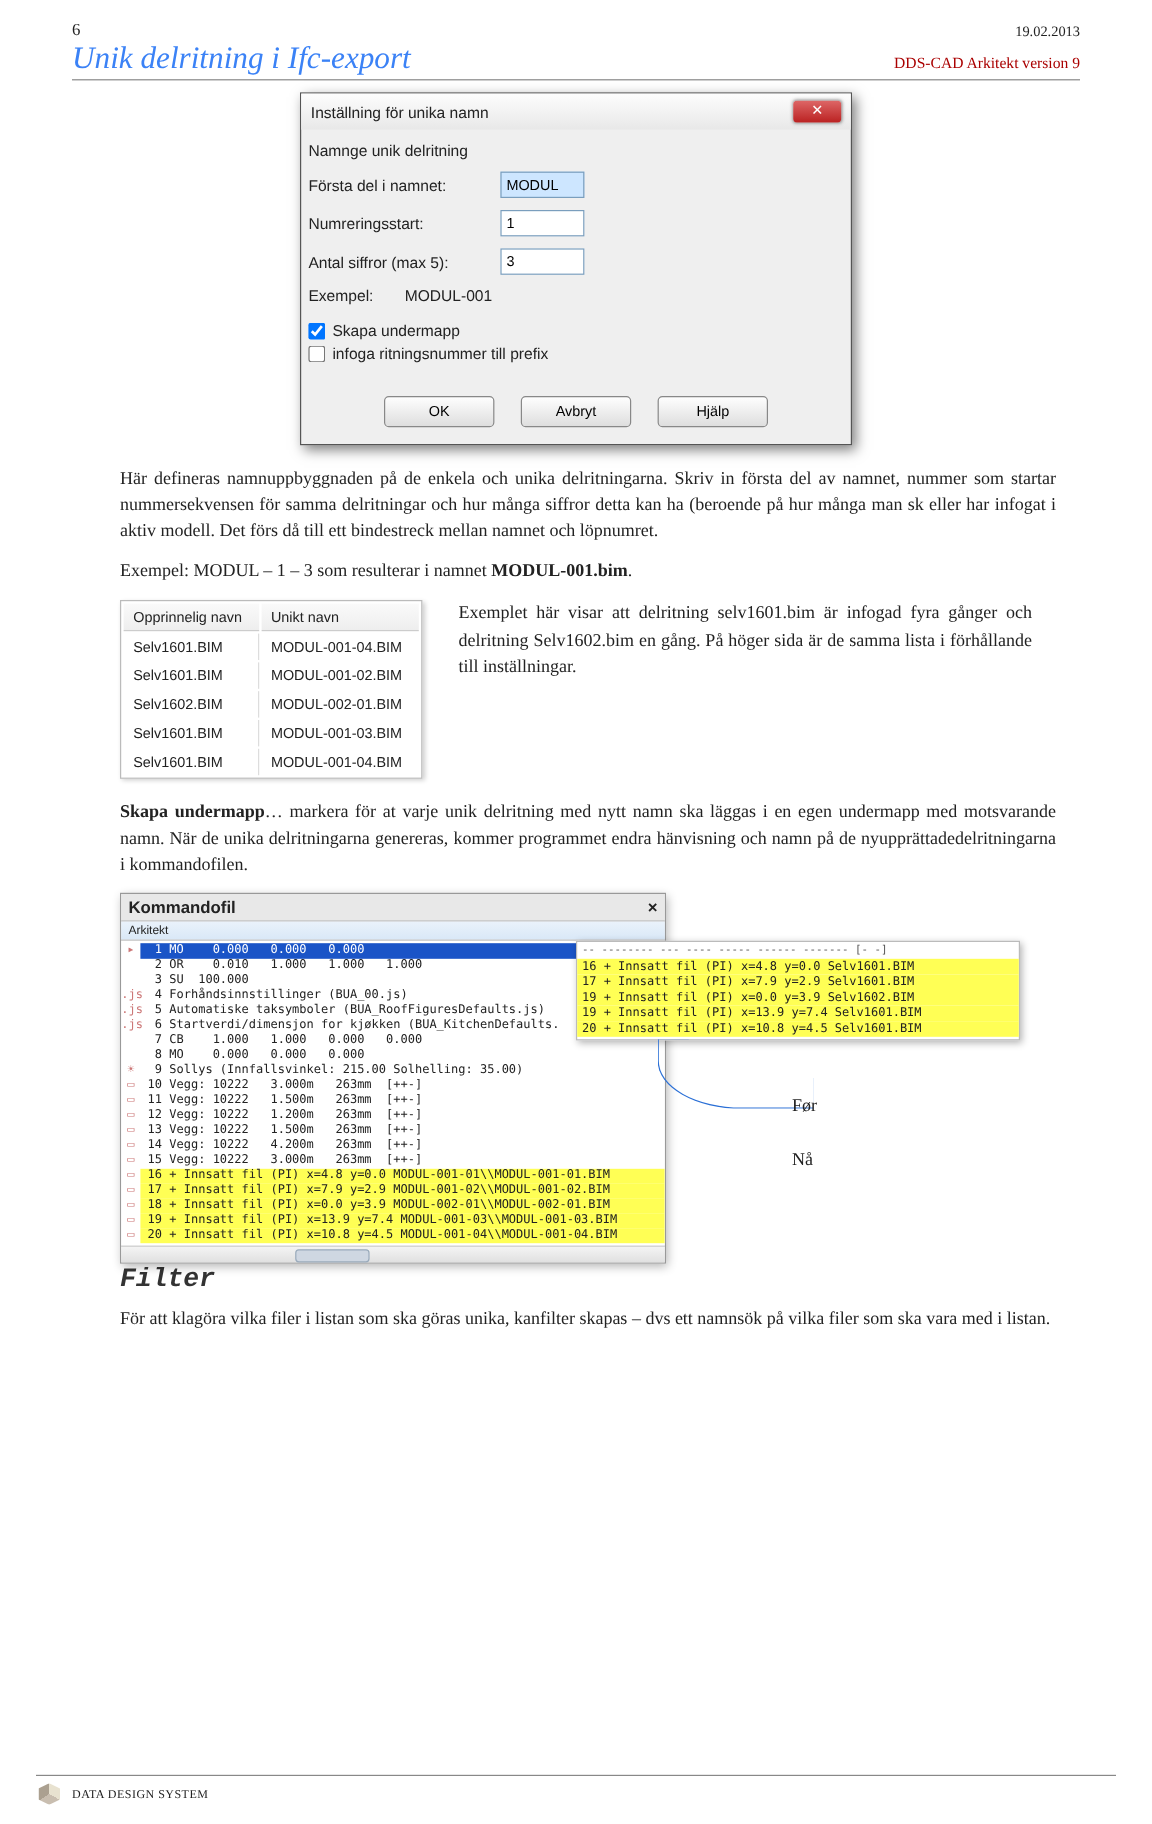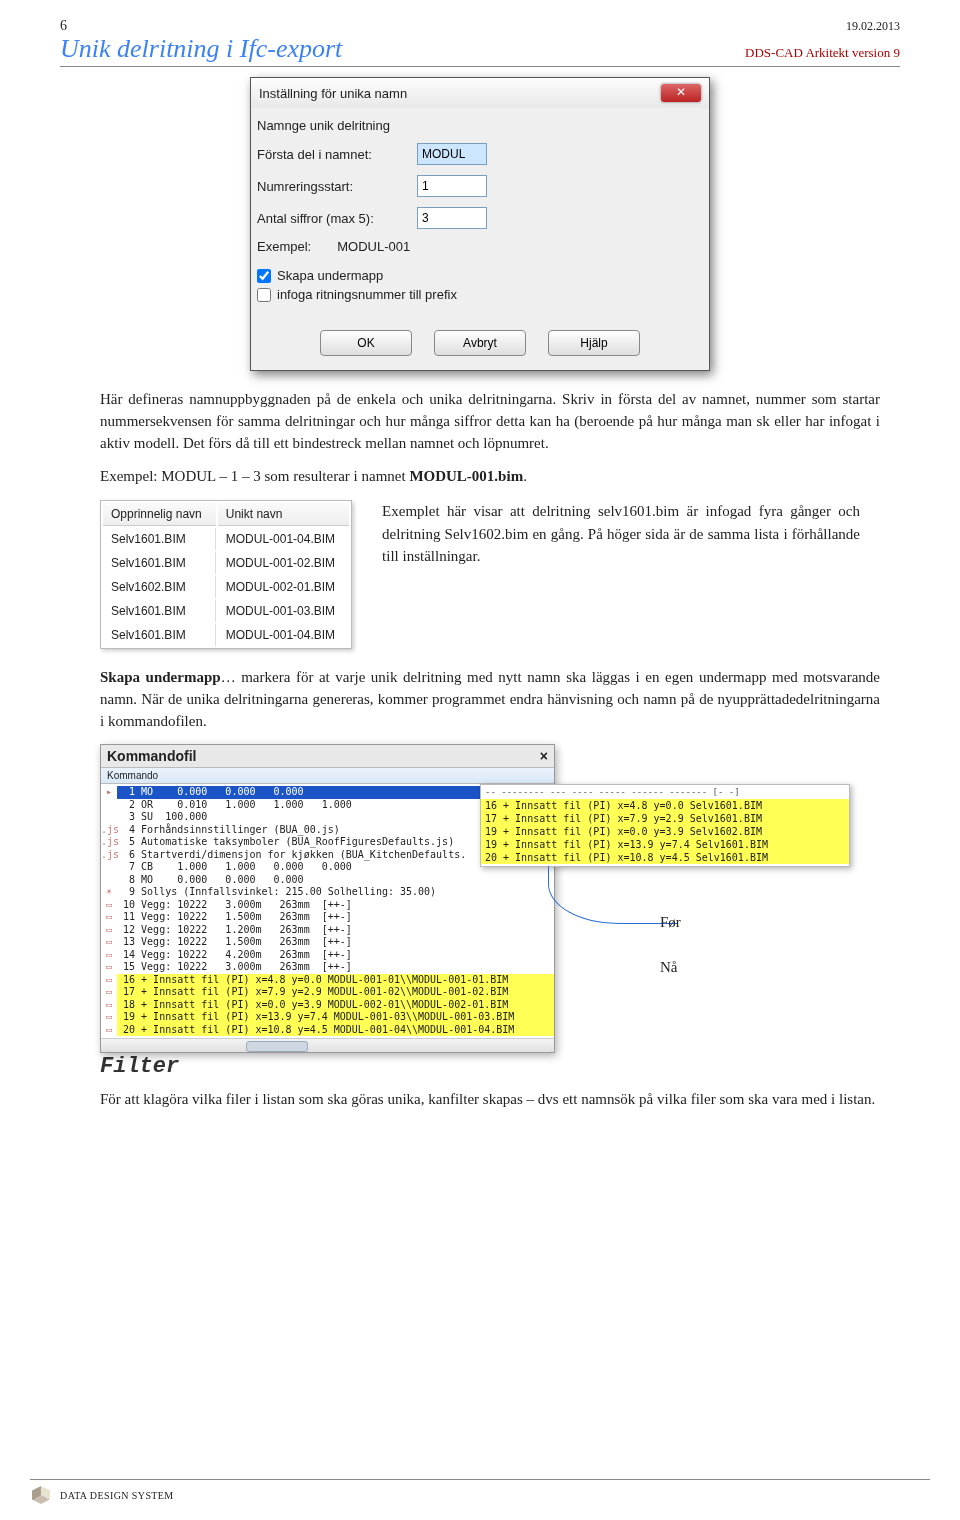--- a/index.html
+++ b/index.html
@@ -229,21 +229,21 @@
 <p class="para">
   <strong>Skapa undermapp</strong><span>… markera  för at varje unik delritning med nytt namn ska läggas i en egen undermapp med motsvarande namn. När de unika delritningarna genereras, kommer programmet  endra hänvisning och namn på de nyupprättadedelritningarna i kommandofilen.</span>
 </p>
 
 <div class="kf-wrap">
   <div class="kf">
     <div class="kf-title">
       <span>Kommandofil</span>
       <span>×</span>
     </div>
-    <div class="kf-sub">Kommando</div>
+    <div class="kf-sub">Arkitekt</div>
     <div class="kf-body" id="kf-lines"><div class="kf-row"><span class="kf-ico">▸</span><span class="kf-line selblue">  1 MO    0.000   0.000   0.000</span></div><div class="kf-row"><span class="kf-ico"></span><span class="kf-line ">  2 OR    0.010   1.000   1.000   1.000</span></div><div class="kf-row"><span class="kf-ico"></span><span class="kf-line ">  3 SU  100.000</span></div><div class="kf-row"><span class="kf-ico">.js</span><span class="kf-line ">  4 Forhåndsinnstillinger (BUA_00.js)</span></div><div class="kf-row"><span class="kf-ico">.js</span><span class="kf-line ">  5 Automatiske taksymboler (BUA_RoofFiguresDefaults.js)</span></div><div class="kf-row"><span class="kf-ico">.js</span><span class="kf-line ">  6 Startverdi/dimensjon for kjøkken (BUA_KitchenDefaults.</span></div><div class="kf-row"><span class="kf-ico"></span><span class="kf-line ">  7 CB    1.000   1.000   0.000   0.000</span></div><div class="kf-row"><span class="kf-ico"></span><span class="kf-line ">  8 MO    0.000   0.000   0.000</span></div><div class="kf-row"><span class="kf-ico">☀</span><span class="kf-line ">  9 Sollys (Innfallsvinkel: 215.00 Solhelling: 35.00)</span></div><div class="kf-row"><span class="kf-ico">▭</span><span class="kf-line "> 10 Vegg: 10222   3.000m   263mm  [++-]</span></div><div class="kf-row"><span class="kf-ico">▭</span><span class="kf-line "> 11 Vegg: 10222   1.500m   263mm  [++-]</span></div><div class="kf-row"><span class="kf-ico">▭</span><span class="kf-line "> 12 Vegg: 10222   1.200m   263mm  [++-]</span></div><div class="kf-row"><span class="kf-ico">▭</span><span class="kf-line "> 13 Vegg: 10222   1.500m   263mm  [++-]</span></div><div class="kf-row"><span class="kf-ico">▭</span><span class="kf-line "> 14 Vegg: 10222   4.200m   263mm  [++-]</span></div><div class="kf-row"><span class="kf-ico">▭</span><span class="kf-line "> 15 Vegg: 10222   3.000m   263mm  [++-]</span></div><div class="kf-row"><span class="kf-ico">▭</span><span class="kf-line hl"> 16 + Innsatt fil (PI) x=4.8 y=0.0 MODUL-001-01\\MODUL-001-01.BIM</span></div><div class="kf-row"><span class="kf-ico">▭</span><span class="kf-line hl"> 17 + Innsatt fil (PI) x=7.9 y=2.9 MODUL-001-02\\MODUL-001-02.BIM</span></div><div class="kf-row"><span class="kf-ico">▭</span><span class="kf-line hl"> 18 + Innsatt fil (PI) x=0.0 y=3.9 MODUL-002-01\\MODUL-002-01.BIM</span></div><div class="kf-row"><span class="kf-ico">▭</span><span class="kf-line hl"> 19 + Innsatt fil (PI) x=13.9 y=7.4 MODUL-001-03\\MODUL-001-03.BIM</span></div><div class="kf-row"><span class="kf-ico">▭</span><span class="kf-line hl"> 20 + Innsatt fil (PI) x=10.8 y=4.5 MODUL-001-04\\MODUL-001-04.BIM</span></div></div>
     <div class="kf-scroll"></div>
   </div>
 
   <div class="kf-inset" id="kf-inset">
       <span class="plain">-- -------- --- ---- ----- ------ ------- [- -]</span>
       <span class="hl">16 + Innsatt fil (PI) x=4.8 y=0.0 Selv1601.BIM</span>
       <span class="hl">17 + Innsatt fil (PI) x=7.9 y=2.9 Selv1601.BIM</span>
       <span class="hl">19 + Innsatt fil (PI) x=0.0 y=3.9 Selv1602.BIM</span>
       <span class="hl">19 + Innsatt fil (PI) x=13.9 y=7.4 Selv1601.BIM</span>

